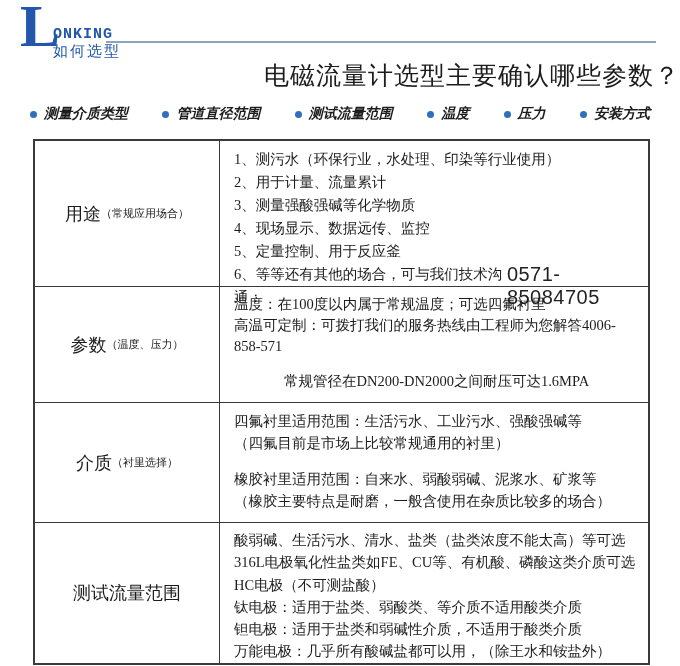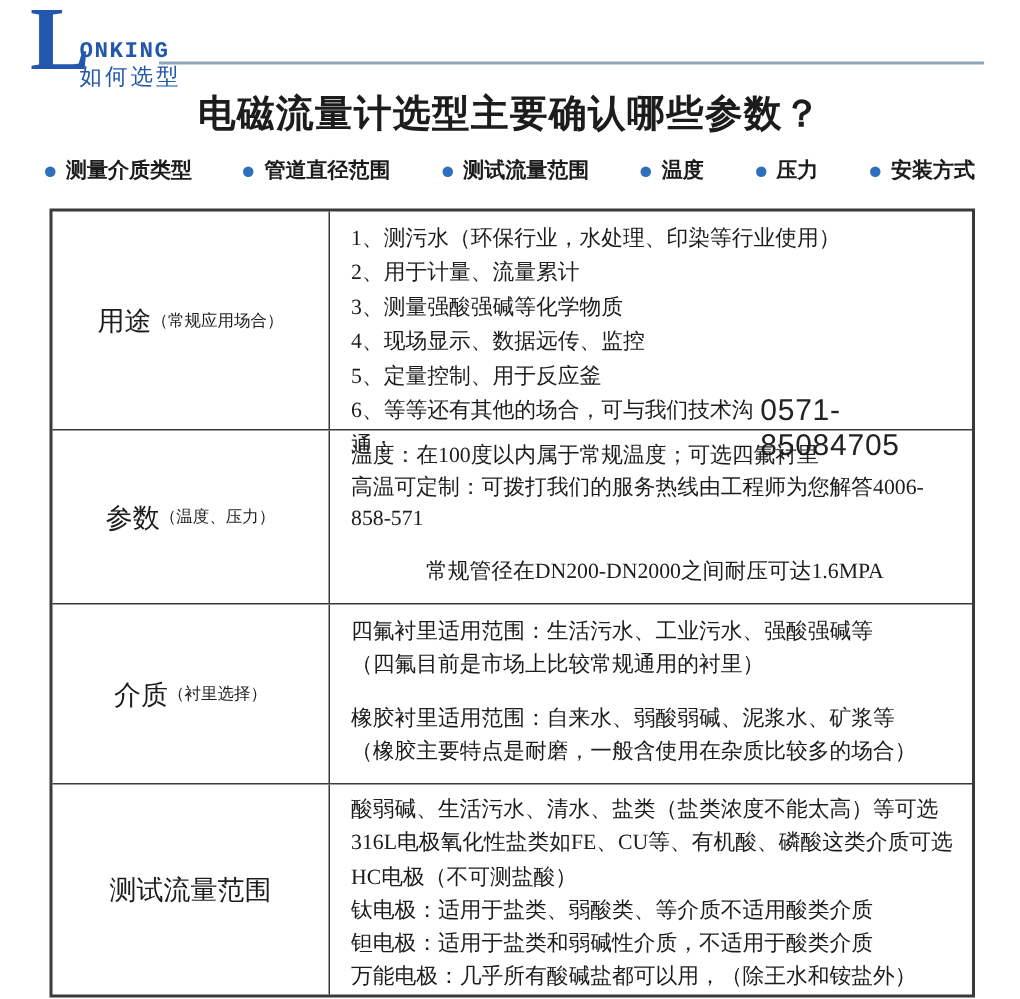--- a/index.html
+++ b/index.html
@@ -15,26 +15,26 @@
   .logo-l {
     font-size:60px; font-weight:bold; color:#2257ab;
     line-height:48px; font-family:"Liberation Serif", serif;
   }
   .logo-text { display:flex; flex-direction:column; margin-left:-7px; margin-top:26px;font-family:Liberation Mono, monospace; }
   .logo-name { font-size:15px; font-weight:bold; color:#2257ab; letter-spacing:1px; line-height:14px; }
   .logo-tagline { font-size:15px; color:#2257ab; line-height:17px; margin-top:2px; letter-spacing:2px; }
   .header-line { position:absolute; left:106px; right:24px; top:41px; height:2px; background:#8ba6ba; }
 
   
-  .title { text-align:center; font-size:25px; font-weight:bold; margin-top:7px; letter-spacing:1px; }
+  .title { text-align:right; font-size:25px; font-weight:normal; margin-top:7px; letter-spacing:1px; }
 
   
   .bullets {
     display:flex; justify-content:space-between; align-items:center;
-    padding:0 30px; margin-top:13px; font-size:14px; font-weight:bold;
+    padding:0 30px; margin-top:13px; font-size:14px; font-weight:bold;font-style:italic;
   }
   .bullet-item { display:flex; align-items:center; }
   .dot { width:7px; height:7px; border-radius:50%; background:#2e6fbe; margin-right:7px; flex:0 0 auto; }
 
   
   .table { margin:16px 0 0 33px; width:617px; border:2px solid #3a3a3a; box-sizing:border-box; }
   .trow { display:flex; box-sizing:border-box; }
   .trow + .trow { border-top:1.5px solid #3a3a3a; }
   .tlabel {
     width:185px; flex:0 0 185px; box-sizing:border-box;

